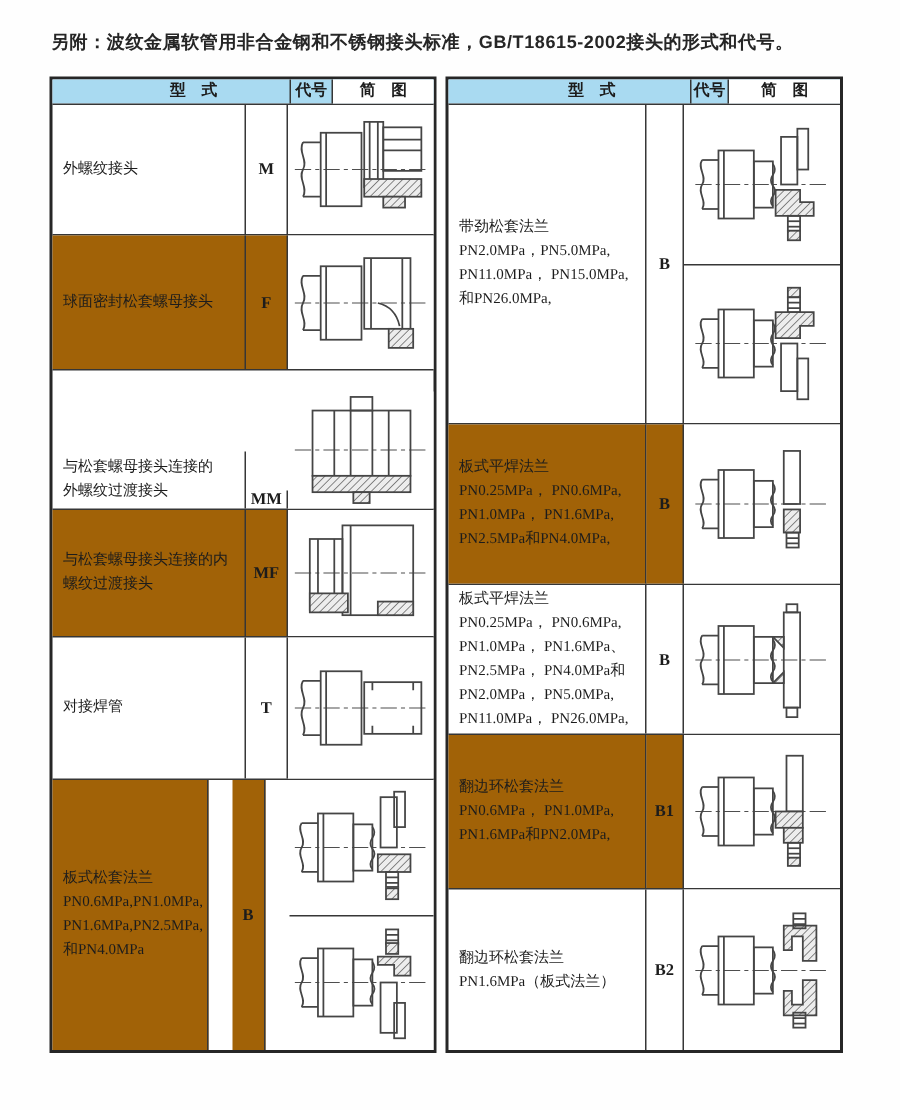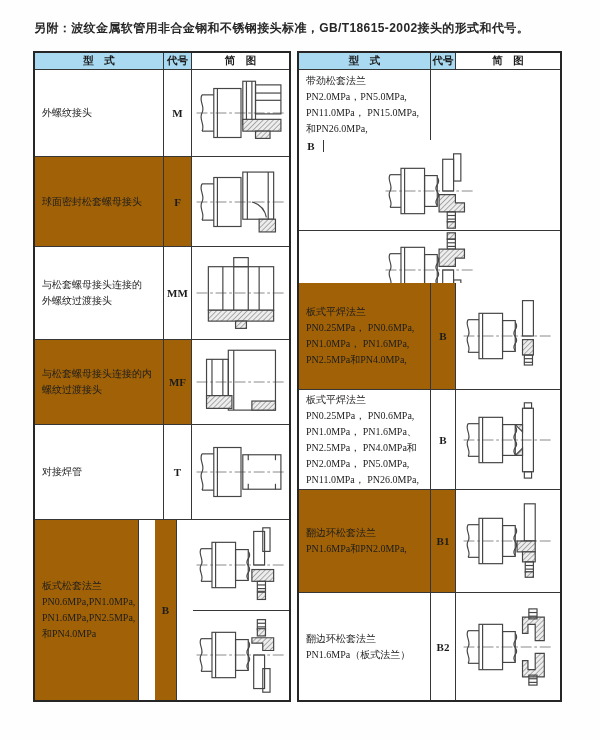--- a/index.html
+++ b/index.html
@@ -13,21 +13,21 @@
     font-family:"Liberation Sans","DejaVu Sans",sans-serif;
     font-weight:bold;font-size:12px;letter-spacing:0.4px;color:#262626;
   }
   .tbl{
     position:absolute;top:51px;border:2px solid #262626;background:#fff;
     box-sizing:border-box;
   }
   .tbl-left{left:33px;width:258px;}
   .tbl-right{left:297px;width:265px;}
   .row{display:flex;border-top:1px solid #363636;}
-  .row:first-child{border-top:none;}
+  .row:first-child{border-top:none;padding-left:30px;}
   .cell{box-sizing:border-box;}
   .c-type{
     border-right:1px solid #363636;
     display:flex;flex-direction:column;justify-content:center;
     padding:3px 2px 3px 7px;font-size:10px;line-height:16px;
   }
   .c-code{
     border-right:1px solid #363636;
     display:flex;align-items:center;justify-content:center;
     font-size:11px;font-weight:bold;
@@ -110,21 +110,21 @@
             <rect x="52" y="10" width="34" height="52" fill="none"></rect>
             <line x1="57" y1="10" x2="57" y2="62"></line>
             <line x1="80" y1="10" x2="80" y2="62"></line>
             <path d="M62 43 q13 3 16 17" fill="none"></path>
             <rect x="70" y="62" width="18" height="14" fill="url(#hat)"></rect>
             <line x1="1" y1="43" x2="99" y2="43" stroke-width="0.7" stroke-dasharray="12 3 3 3"></line>
           </svg>
         </div>
       </div>
     </div>
-    <div class="row" style="height: 92px;">
+    <div class="row" style="height: 92px; align-items: flex-end;">
       <div class="cell c-type">
         <span class="type-line">与松套螺母接头连接的</span>
         <span class="type-line">外螺纹过渡接头</span>
       </div>
       <div class="cell c-code">MM</div>
       <div class="cell c-sketch">
         <div class="sub">
           <svg viewBox="0 0 100 86" width="96" height="78" fill="none" stroke="#454545" stroke-width="1.3" preserveAspectRatio="xMidYMid meet">
             <rect x="14" y="14" width="72" height="48" fill="none"></rect>
             <rect x="42" y="4" width="16" height="10" fill="none"></rect>
@@ -232,21 +232,21 @@
         </div>
       </div>
     </div>
   </section>
 <section class="tbl tbl-right" id="tbl-1">
     <div class="row head">
       <div class="cell c-type">型　式</div>
       <div class="cell c-code">代号</div>
       <div class="cell c-sketch">简　图</div>
     </div>
-    <div class="row" style="height: 212px; flex-direction: column;">
+    <div class="row" style="height: 212px;">
       <div class="cell c-type">
         <span class="type-line">带劲松套法兰</span>
         <span class="type-line">PN2.0MPa，PN5.0MPa,</span>
         <span class="type-line">PN11.0MPa， PN15.0MPa,</span>
         <span class="type-line">和PN26.0MPa,</span>
       </div>
       <div class="cell c-code">B</div>
       <div class="cell c-sketch">
         <div class="sub">
           <svg viewBox="0 0 100 86" width="96" height="78" fill="none" stroke="#454545" stroke-width="1.3" preserveAspectRatio="xMidYMid meet">
@@ -342,20 +342,21 @@
             <path d="M58 26 L66 26 L66 34 Z" fill="url(#hat)"></path>
             <path d="M58 60 L66 60 L66 52 Z" fill="url(#hat)"></path>
             <line x1="1" y1="43" x2="99" y2="43" stroke-width="0.7" stroke-dasharray="12 3 3 3"></line>
           </svg>
         </div>
       </div>
     </div>
     <div class="row" style="height: 102px;">
       <div class="cell c-type hl">
         <span class="type-line">翻边环松套法兰</span>
+        <span class="type-line">PN0.6MPa， PN1.0MPa,</span>
         <span class="type-line">PN1.6MPa和PN2.0MPa,</span>
       </div>
       <div class="cell c-code hl">B1</div>
       <div class="cell c-sketch">
         <div class="sub">
           <svg viewBox="0 0 100 86" width="96" height="78" fill="none" stroke="#454545" stroke-width="1.3" preserveAspectRatio="xMidYMid meet">
             <path d="M6 25 C2 31 10 37 6 43 C2 49 10 55 6 61" fill="none"></path>
             <line x1="6" y1="25" x2="18" y2="25"></line>
             <line x1="6" y1="61" x2="18" y2="61"></line>
             <rect x="18" y="18" width="26" height="50" fill="none"></rect>

